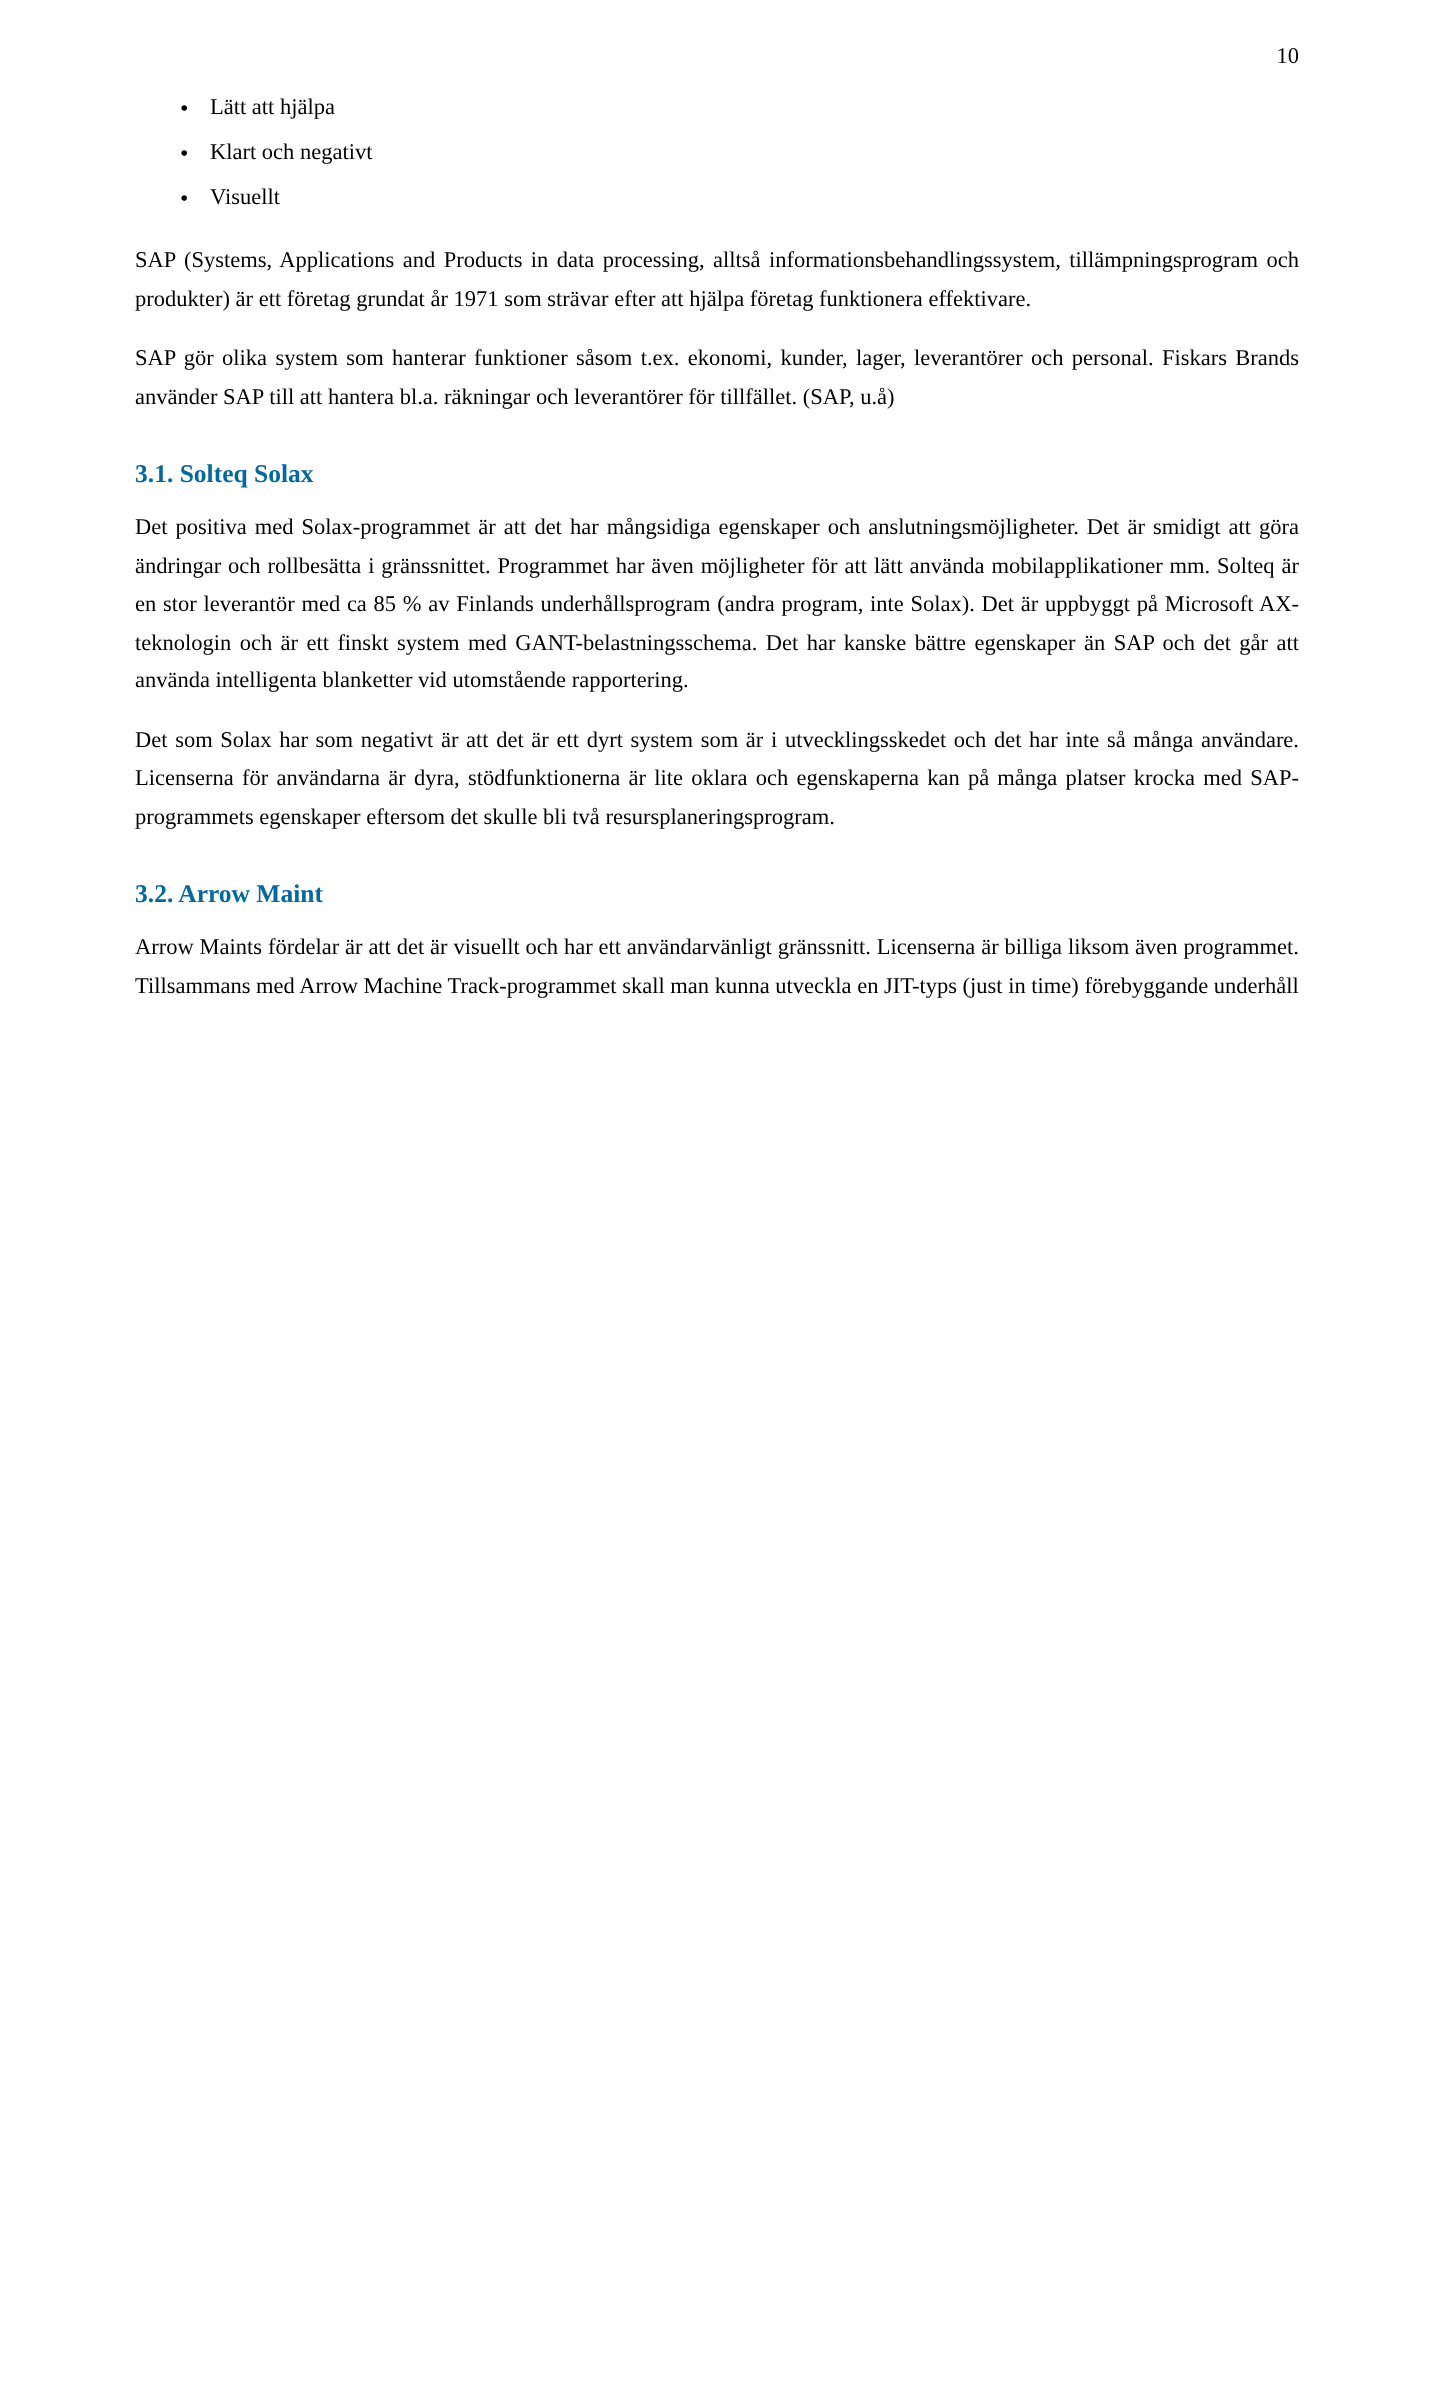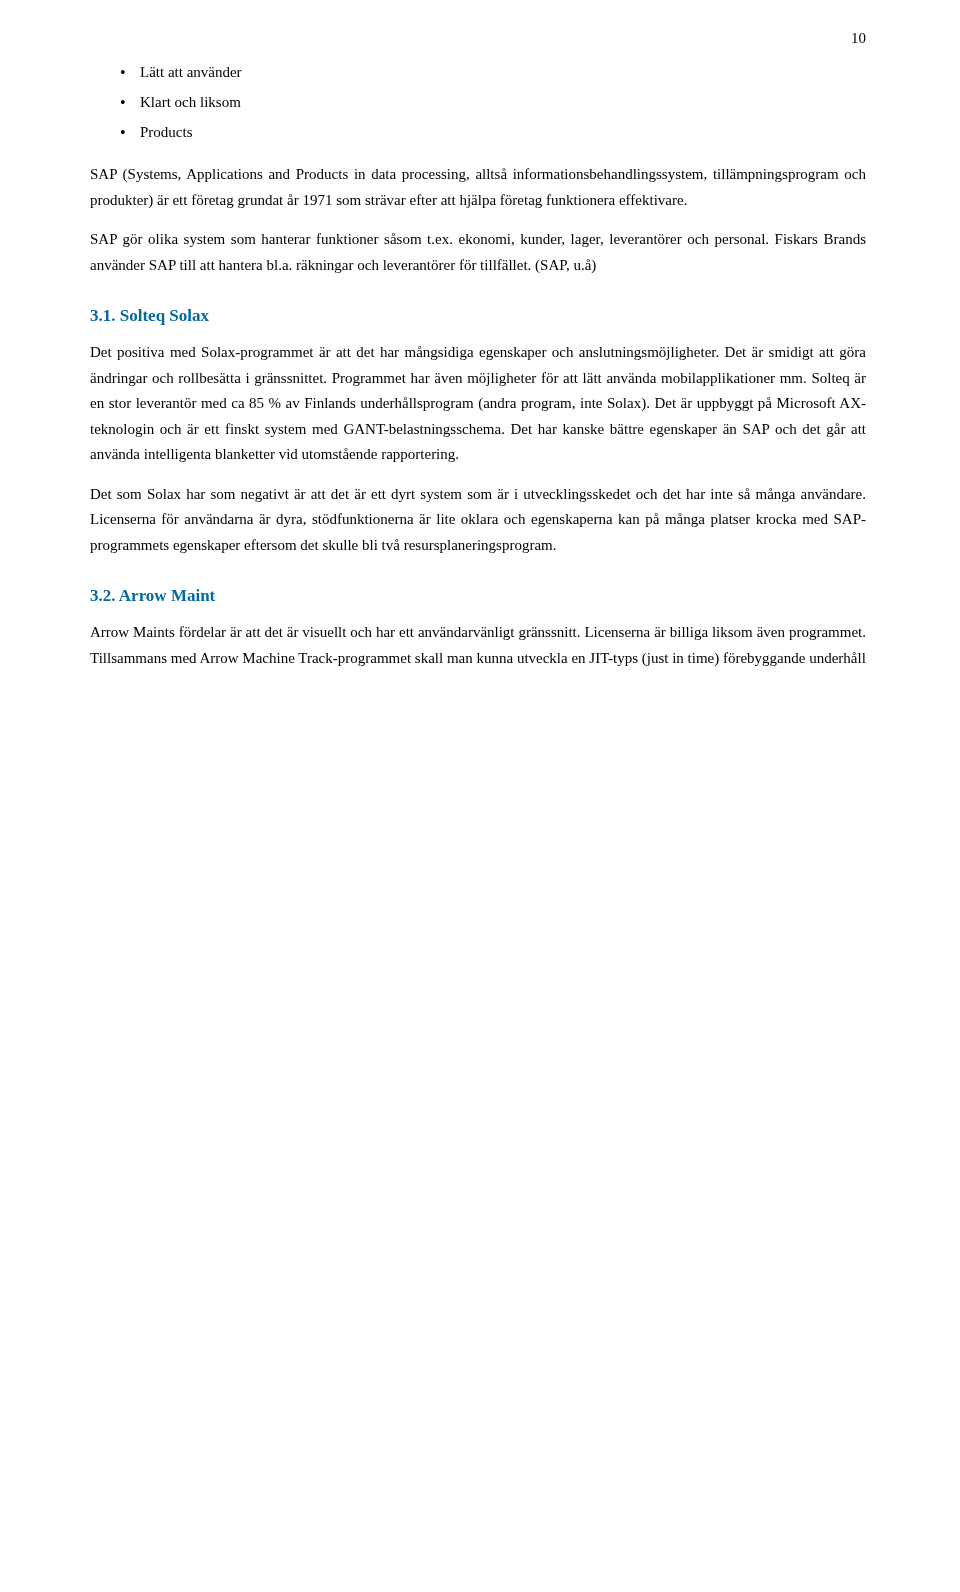--- a/index.html
+++ b/index.html
@@ -75,27 +75,27 @@
   </style>
 </head>
 <body>
 
 <div class="page">
 
   <div class="page-number">10</div>
 
   <ul class="bullet-list">
     <li>
-      <span>Lätt att använder</span>
+      <span>Lätt att hjälpa</span>
     </li>
     <li>
-      <span>Klart och liksom</span>
+      <span>Klart och negativt</span>
     </li>
     <li>
-      <span>Products</span>
+      <span>Visuellt</span>
     </li>
   </ul>
 
   <p class="paragraph">SAP (Systems, Applications and Products in data processing, alltså informationsbehandlingssystem, tillämpningsprogram och produkter) är ett företag grundat år 1971 som strävar efter att hjälpa företag funktionera effektivare.</p>
 
   <p class="paragraph">SAP gör olika system som hanterar funktioner såsom t.ex. ekonomi, kunder, lager, leverantörer och personal. Fiskars Brands använder SAP till att hantera bl.a. räkningar och leverantörer för tillfället. (SAP, u.å)</p>
 
   <div class="content-block">
     <h2 class="section-heading">3.1. Solteq Solax</h2>
     <p class="paragraph">Det positiva med Solax-programmet är att det har mångsidiga egenskaper och anslutningsmöjligheter. Det är smidigt att göra ändringar och rollbesätta i gränssnittet. Programmet har även möjligheter för att lätt använda mobilapplikationer mm. Solteq är en stor leverantör med ca 85 % av Finlands underhållsprogram (andra program, inte Solax). Det är uppbyggt på Microsoft AX- teknologin och är ett finskt system med GANT-belastningsschema. Det har kanske bättre egenskaper än SAP och det går att använda intelligenta blanketter vid utomstående rapportering.</p>

